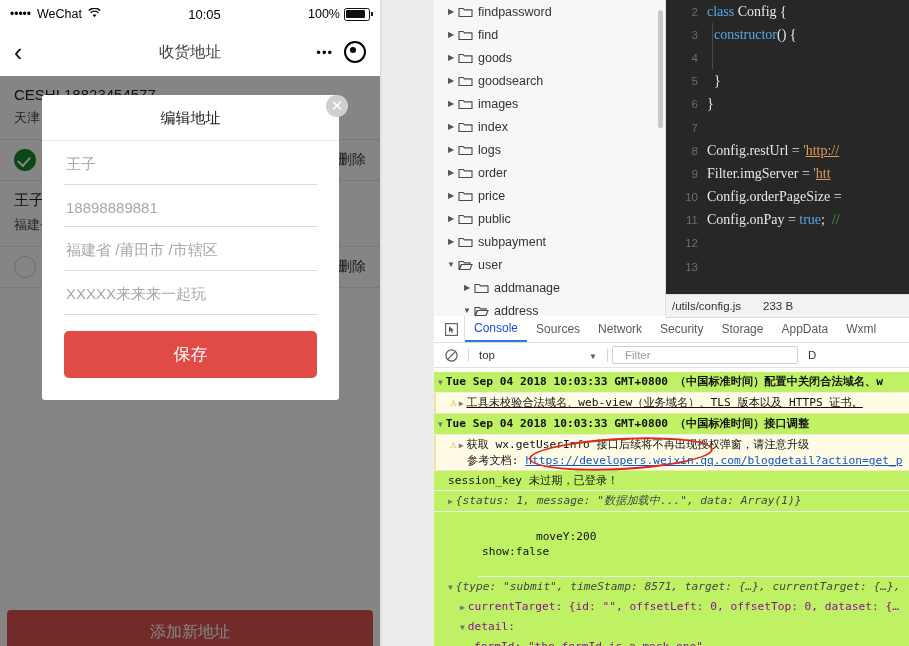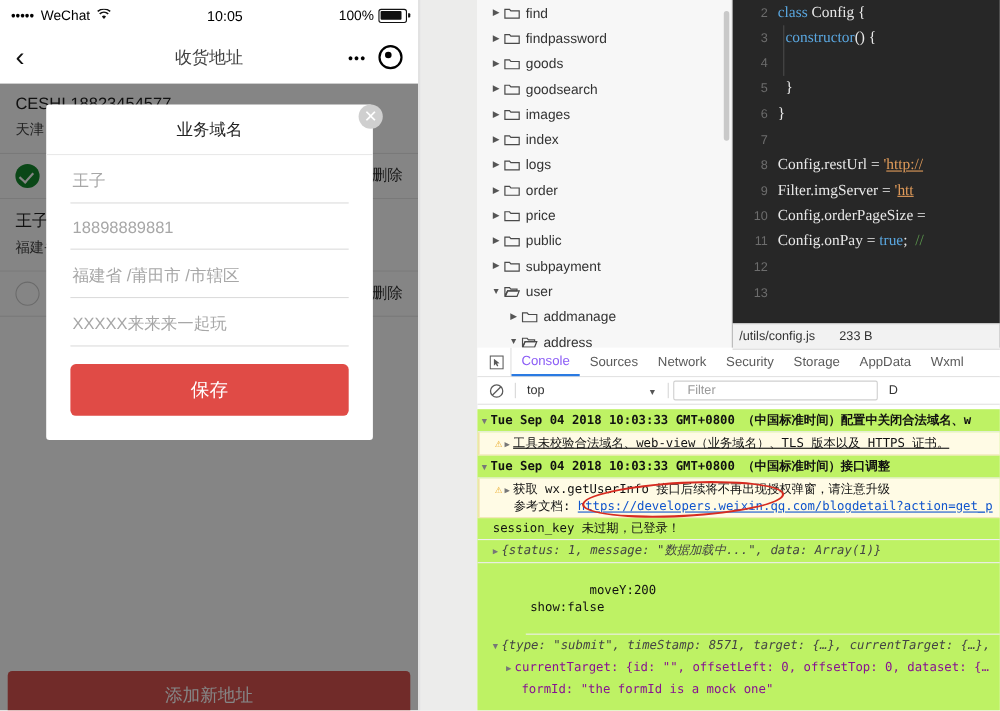--- a/index.html
+++ b/index.html
@@ -88,21 +88,21 @@
   .cmt{color:#5d9a4e;}
   .ind-line{position:absolute;left:46px;top:23px;height:46px;width:1px;background:#4a4a4a;}
 
   .file-status{height:22px;background:#f2f2f2;border-top:1px solid #ddd;border-bottom:1px solid #ddd;
      display:flex;align-items:center;font-size:11.5px;color:#333;padding-left:6px;gap:22px;
      position:absolute;left:232px;right:0;top:294px;}
 
   .dt-tabs{height:26px;border-bottom:1px solid #ddd;display:flex;align-items:stretch;background:#fff;padding-left:4px;}
   .insp-icon{width:26px;display:flex;align-items:center;justify-content:center;border-right:1px solid #e0e0e0;}
   .dt-tab{padding:0 9px;display:flex;align-items:center;font-size:12px;color:#5a5a5a;}
-  .dt-tab.active{color:#8b5cf6;border-bottom:2px solid #2a7ae2;}
+  .dt-tab.active{color:#1d4ed8;border-bottom:2px solid #2a7ae2;}
 
   .dt-filterbar{height:24px;border-bottom:1px solid #e2e2e2;display:flex;align-items:center;gap:0;padding-left:4px;background:#fff;}
   .noicon{width:26px;display:flex;align-items:center;justify-content:center;}
   .ctx-sel{width:118px;display:flex;align-items:flex-end;justify-content:space-between;font-size:11.5px;color:#333;padding:0 6px;}
   .vsep{width:1px;height:14px;background:#d8d8d8;margin:0 4px;}
   .filter-box{width:160px;height:16px;border:1px solid #cfcfcf;border-radius:2px;font-size:11.5px;color:#9a9a9a;
      display:flex;align-items:center;padding:0 12px;}
   .dflt{margin-left:10px;font-size:11.5px;color:#333;}
 
   .console{position:absolute;left:0;right:0;top:372px;bottom:0;overflow:hidden;background:#bef264;
@@ -201,21 +201,21 @@
       </div>
 
       <div class="add-btn">添加新地址</div>
     </div>
 
     <div class="scrim"></div>
 
     <div class="modal-wrap">
       <div class="modal-close">✕</div>
       <div class="modal">
-        <div class="modal-title">业务域名</div>
+        <div class="modal-title">编辑地址</div>
         <div class="modal-body">
           <div class="mfield">王子</div>
           <div class="mfield">18898889881</div>
           <div class="mfield">福建省 /莆田市 /市辖区</div>
           <div class="mfield">XXXXX来来来一起玩</div>
         </div>
         <div class="save-btn">保存</div>
       </div>
     </div>
   </div>
@@ -225,30 +225,30 @@
     <div class="dt-top">
 
       <div class="tree">
         <div class="tree-row indent1">
             <span class="tw closed"></span>
             <span class="fold">
               <svg width="15" height="12" viewBox="0 0 15 12">
                 <path d="M1 2.5h4.2l1.2 1.4H14v6.6H1z" fill="none" stroke="#4a4a4a" stroke-width="1.1"></path>
               </svg>
             </span>
+            <span>findpassword</span>
+          </div>
+        <div class="tree-row indent1">
+            <span class="tw closed"></span>
+            <span class="fold">
+              <svg width="15" height="12" viewBox="0 0 15 12">
+                <path d="M1 2.5h4.2l1.2 1.4H14v6.6H1z" fill="none" stroke="#4a4a4a" stroke-width="1.1"></path>
+              </svg>
+            </span>
             <span>find</span>
-          </div>
-        <div class="tree-row indent1">
-            <span class="tw closed"></span>
-            <span class="fold">
-              <svg width="15" height="12" viewBox="0 0 15 12">
-                <path d="M1 2.5h4.2l1.2 1.4H14v6.6H1z" fill="none" stroke="#4a4a4a" stroke-width="1.1"></path>
-              </svg>
-            </span>
-            <span>findpassword</span>
           </div>
         <div class="tree-row indent1">
             <span class="tw closed"></span>
             <span class="fold">
               <svg width="15" height="12" viewBox="0 0 15 12">
                 <path d="M1 2.5h4.2l1.2 1.4H14v6.6H1z" fill="none" stroke="#4a4a4a" stroke-width="1.1"></path>
               </svg>
             </span>
             <span>goods</span>
           </div>
@@ -485,20 +485,23 @@
       </div>
 
       <div class="crow ind-a" style="border-bottom:none;">
         <span class="tri">▼</span><span class="ital">{type: "submit", timeStamp: 8571, target: {…}, currentTarget: {…},</span>
       </div>
 
       <div class="crow ind-b" style="border-bottom:none;">
         <span class="tri">▶</span><span class="purple">currentTarget: {id: "", offsetLeft: 0, offsetTop: 0, dataset: {…</span>
       </div>
 
+      <div class="crow ind-b" style="border-bottom:none;">
+        <span class="tri">▼</span><span class="purple">detail:</span>
+      </div>
 
       <div class="crow ind-c" style="border-bottom:none;">
         <span class="purple">formId: "the formId is a mock one"</span>
       </div>
 
       <div class="circle-anno"></div>
     </div>
 
   </div>
 </div>

